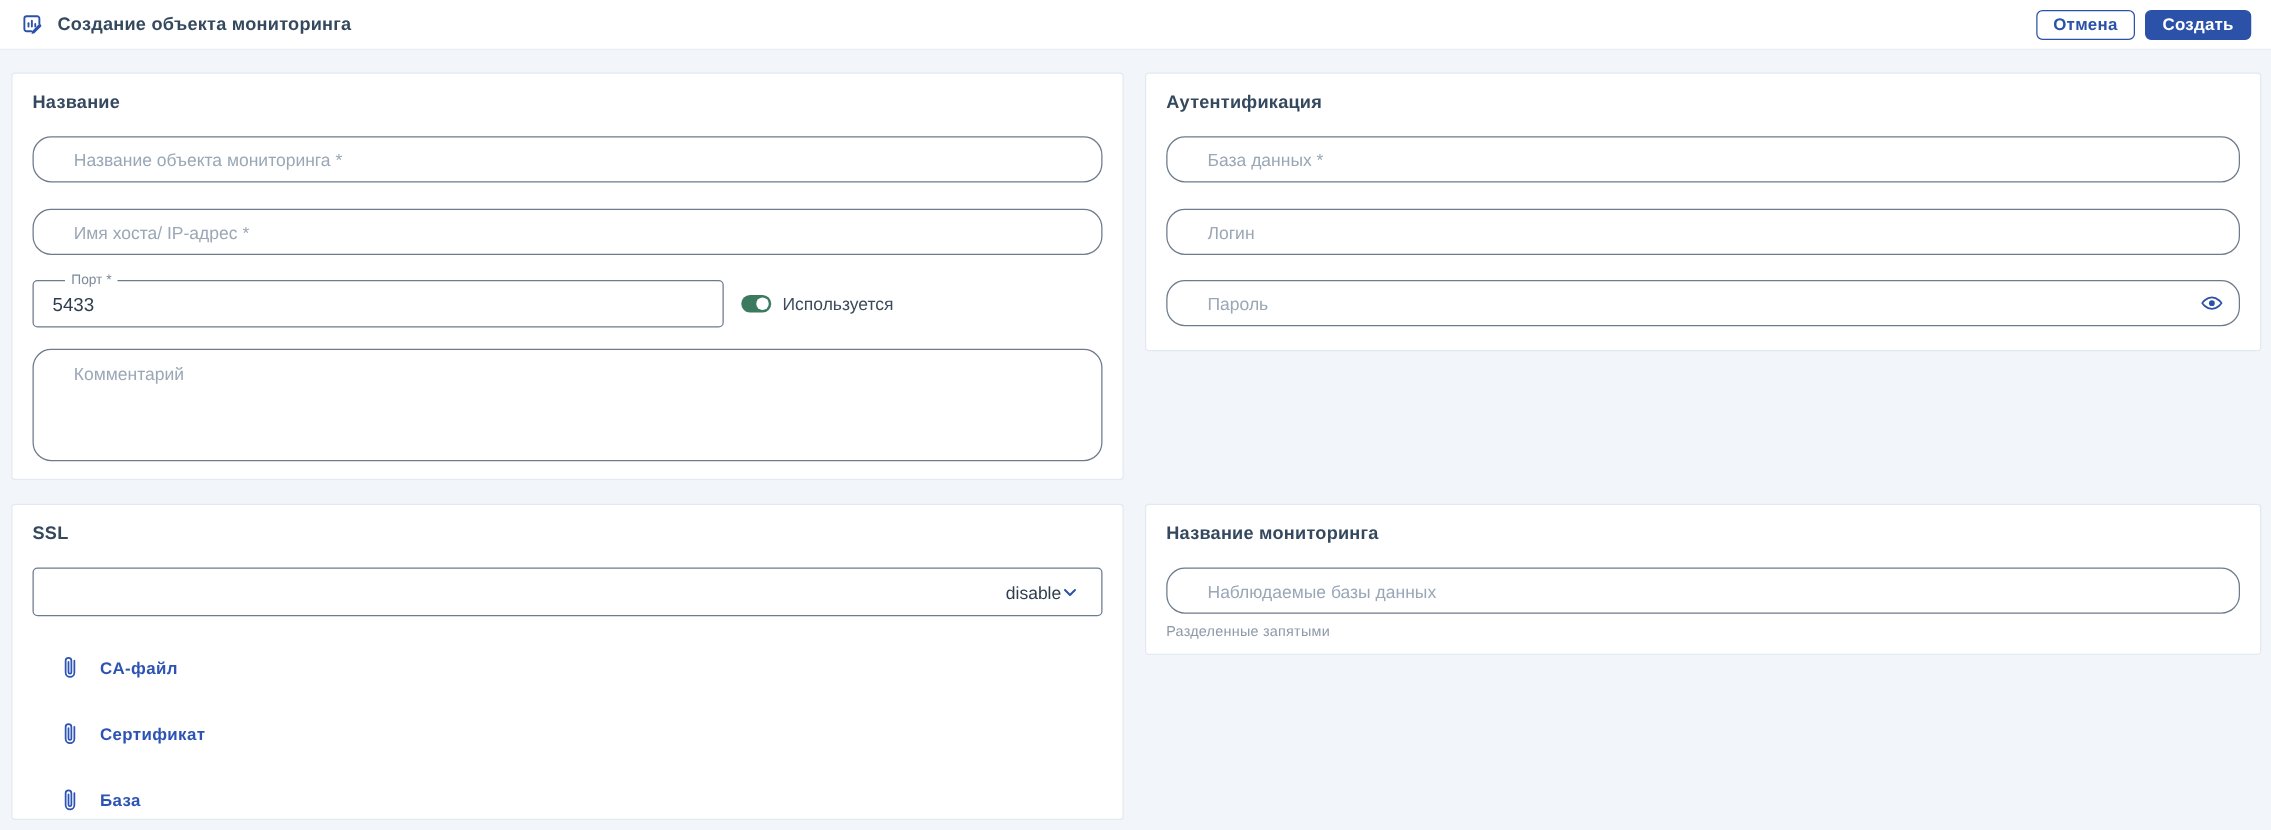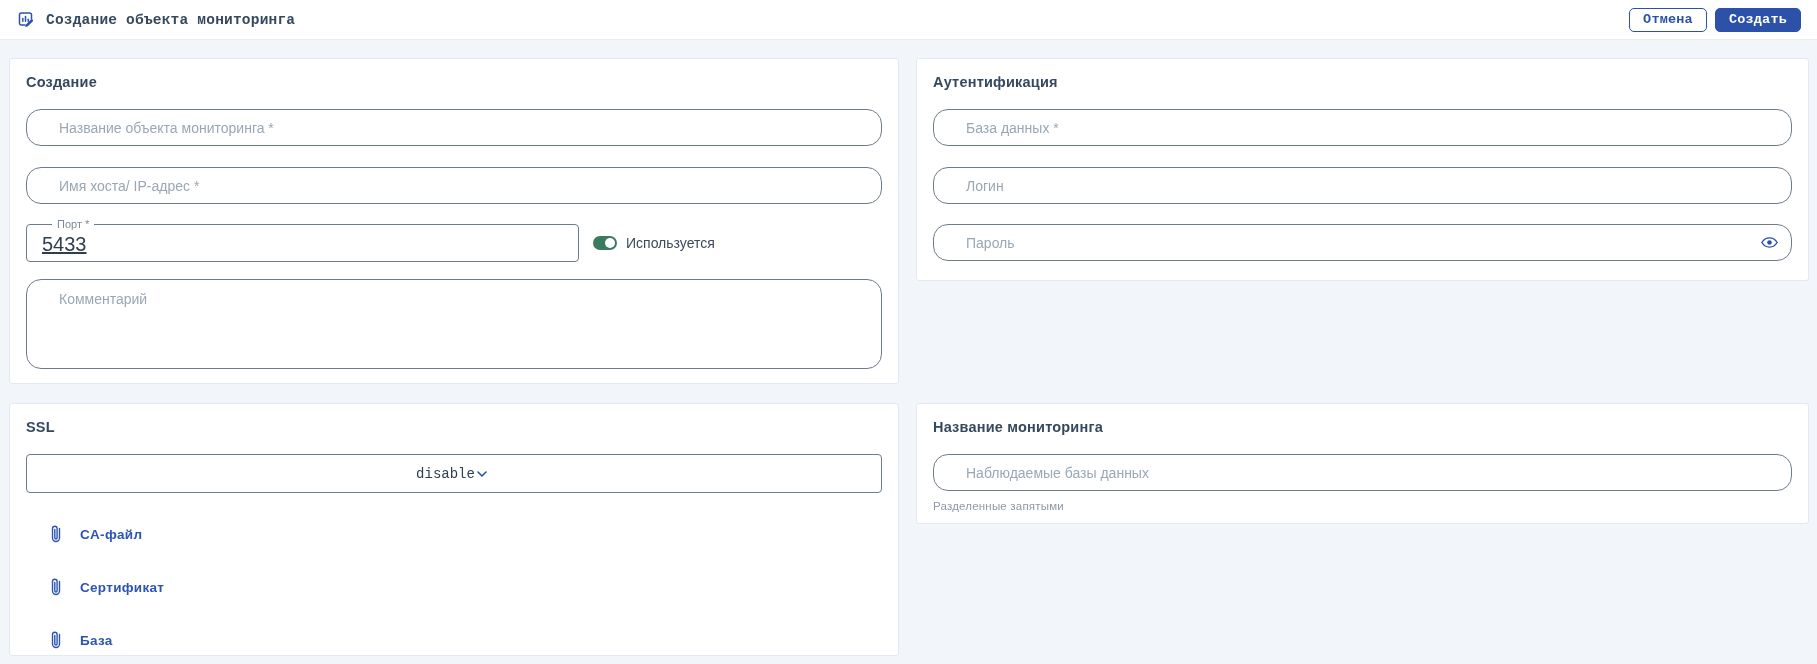--- a/index.html
+++ b/index.html
@@ -18,21 +18,20 @@
   body{
     font-family:"Liberation Sans","DejaVu Sans",sans-serif;
     background:var(--page-bg);
     color:var(--value);
   }
   
   .topbar{
     height:40px;background:#ffffff;border-bottom:1px solid #e8edf5;
     display:flex;align-items:center;justify-content:space-between;
     padding:0 16px;
-    font-family:Liberation Mono, monospace;
   }
   .topbar-left{display:flex;align-items:center;gap:10px;}
   .page-title{font-size:14.5px;font-weight:bold;color:var(--title);letter-spacing:.2px;}
   .topbar-actions{display:flex;align-items:center;gap:8px;}
   .btn{
     height:24px;padding:0 13px;font-size:13.5px;font-weight:bold;
     border-radius:5px;display:flex;align-items:center;cursor:pointer;
     font-family:inherit;letter-spacing:.2px;
   }
   .btn-outline{background:#fff;border:1.5px solid var(--accent);color:var(--accent);}
@@ -61,21 +60,21 @@
   .mb21{margin-bottom:21px;}
   .mb20{margin-bottom:20px;}
   textarea.field{height:90px;padding-top:11px;resize:none;}
   .port-row{display:flex;align-items:center;margin-bottom:17px;}
   .port-field{
     position:relative;width:553px;height:38px;border:1px solid var(--input-border);
     border-radius:4px;background:#fff;
   }
   .port-field input{
     width:100%;height:100%;border:none;outline:none;background:transparent;
-    padding:3px 15px 0 15px;font-size:20px;color:var(--value);font-family:inherit;text-decoration:underline;
+    padding:3px 15px 0 15px;font-size:15px;color:var(--value);font-family:inherit;
   }
   .notch-label{
     position:absolute;top:-7px;left:25px;background:#fff;padding:0 5px;
     font-size:11px;color:#7c8a99;line-height:13px;
   }
   .toggle-wrap{display:flex;align-items:center;gap:9px;margin-left:14px;cursor:pointer;}
   .toggle{
     width:24px;height:14px;border-radius:8px;background:var(--toggle-on);
     position:relative;flex:0 0 auto;
   }
@@ -85,22 +84,22 @@
   .toggle-label{font-size:14px;color:#3c4b5c;}
   .input-wrap{position:relative;}
   .eye-btn{
     position:absolute;right:13px;top:50%;transform:translateY(-50%);
     background:none;border:none;cursor:pointer;color:var(--accent);
     width:20px;height:20px;display:flex;align-items:center;justify-content:center;padding:0;
   }
   
   .select{
     width:100%;height:39px;border:1px solid var(--input-border);border-radius:4px;
-    display:flex;align-items:center;justify-content:center;
-    padding:0 18px 0 15px;cursor:pointer;background:#fff;margin-bottom:31px;font-family:Liberation Mono, monospace;
+    display:flex;align-items:center;justify-content:flex-end;
+    padding:0 18px 0 15px;cursor:pointer;background:#fff;margin-bottom:31px;
   }
   .select-value{font-size:14px;color:var(--value);}
   .chevron{color:var(--accent);display:flex;}
   
   .attach-row{
     display:flex;align-items:center;gap:16px;padding-left:22px;height:20px;
     margin-bottom:33px;cursor:pointer;
   }
   .attach-row:last-child{margin-bottom:0;}
   .clip{color:var(--link);display:flex;}
@@ -129,21 +128,21 @@
     <button class="btn btn-outline">Отмена</button>
     <button class="btn btn-solid">Создать</button>
   </div>
 </div>
 
 <div class="content">
 
   <div class="col-left">
 
     <div class="card card-main">
-      <div class="card-title">Создание</div>
+      <div class="card-title">Название</div>
       <input class="field mb21" type="text" placeholder="Название объекта мониторинга *" style="">
       <input class="field mb20" type="text" placeholder="Имя хоста/ IP-адрес *" style="">
       <div class="port-row">
         <div class="port-field">
           <span class="notch-label">Порт *</span>
           <input type="text" value="5433" style="">
         </div>
         <div class="toggle-wrap">
           <span class="toggle">
               <span class="toggle-knob"></span>

